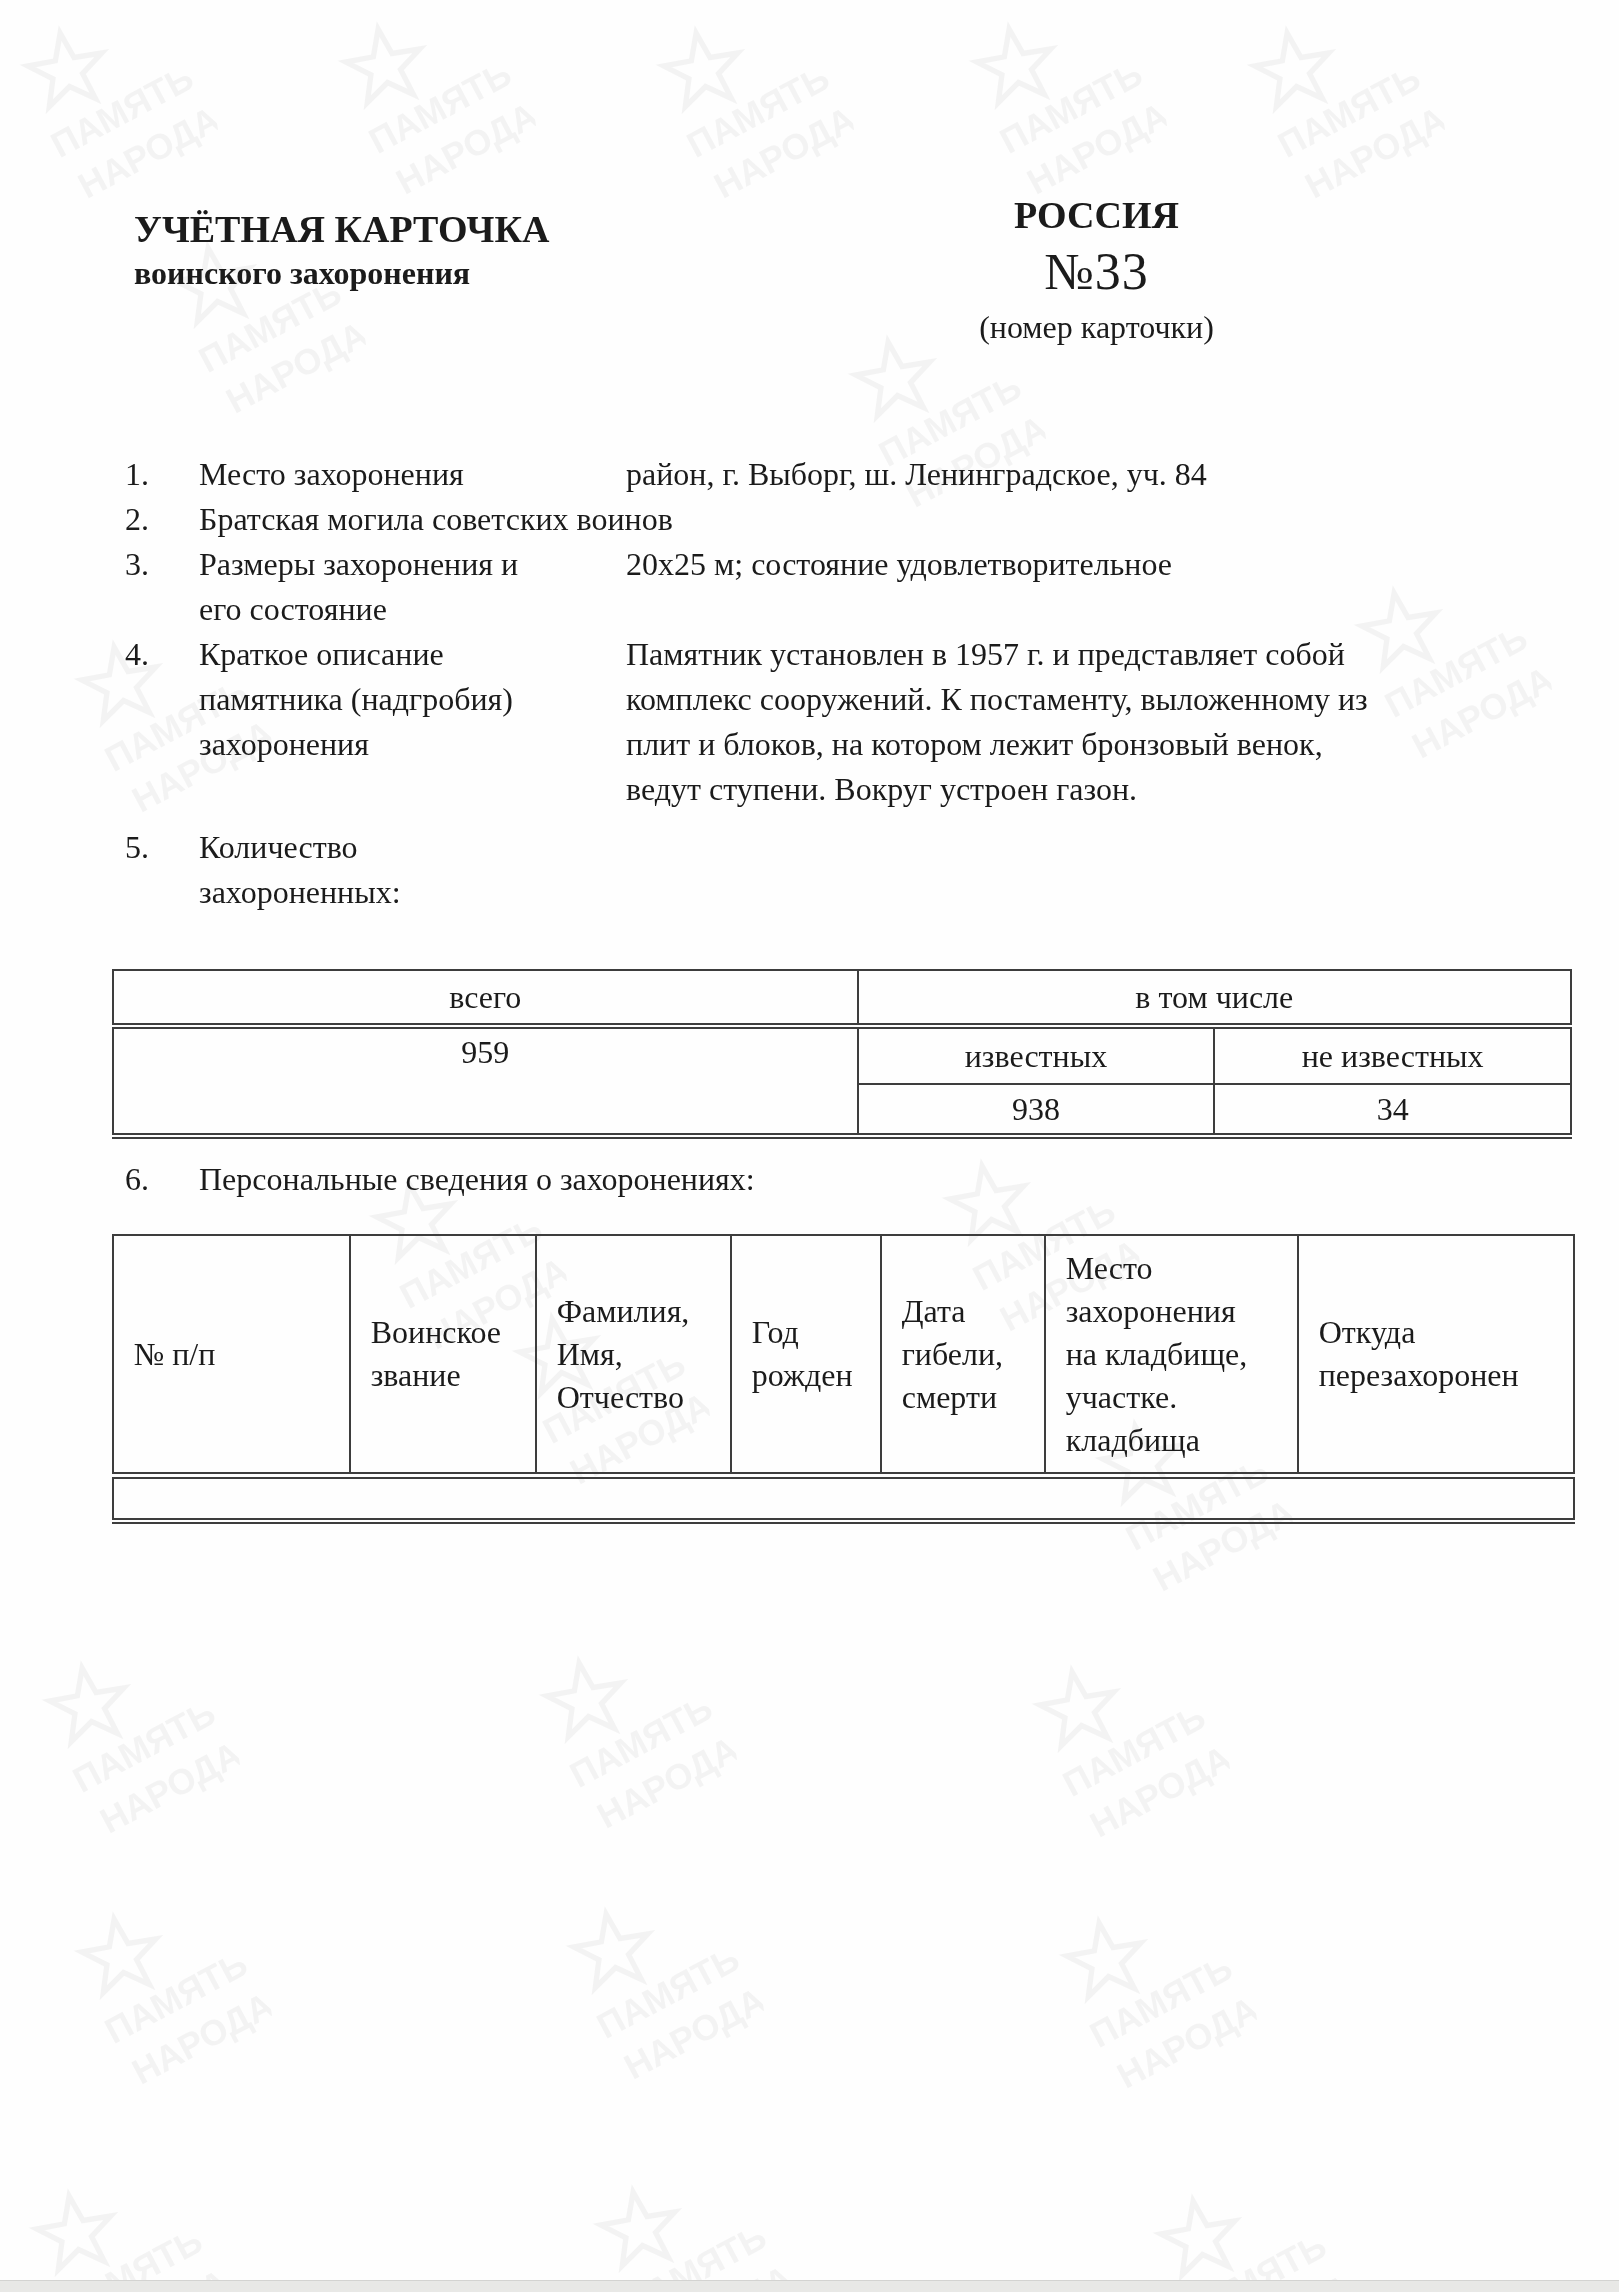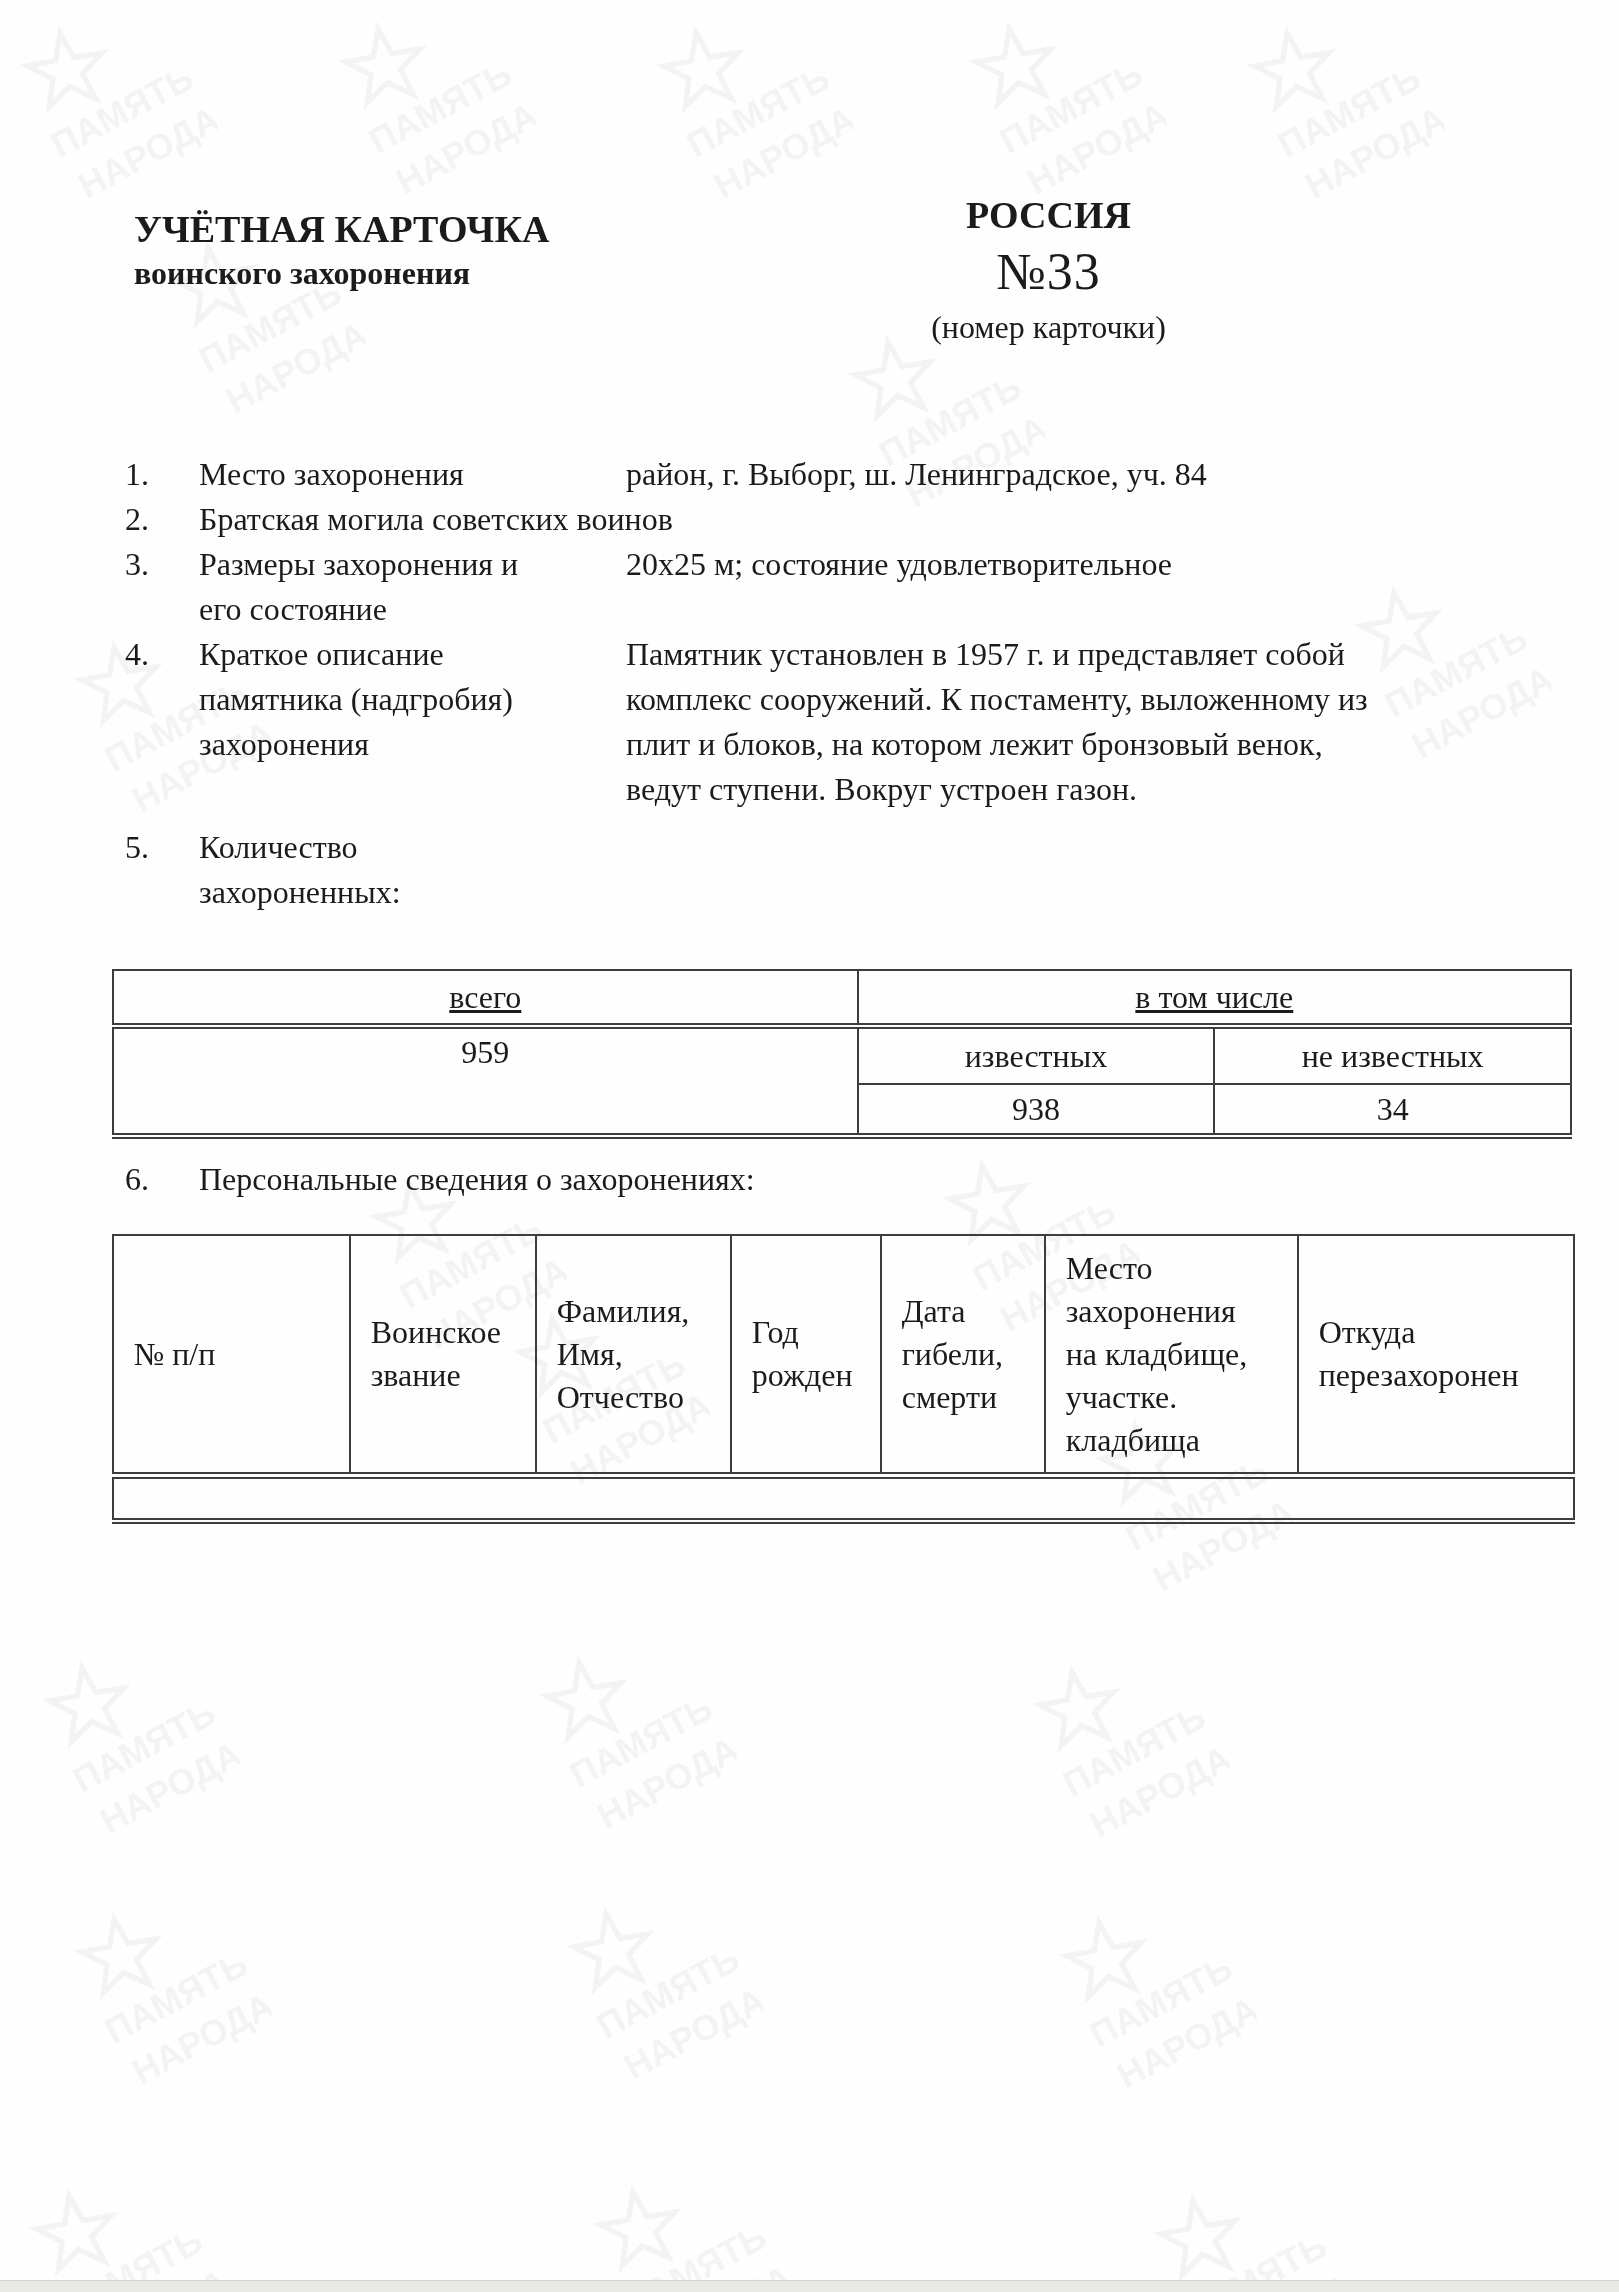--- a/index.html
+++ b/index.html
@@ -16,21 +16,21 @@
   .tl{white-space:nowrap;}
 
   
   .hdr-left{
     position:absolute;left:134px;top:207px;width:448px;
     text-align:left;font-weight:700;
   }
   .hdr-left .l1{font-size:38px;line-height:45px;}
   .hdr-left .l2{font-size:32px;line-height:43px;}
   .hdr-right{
-    position:absolute;left:838px;top:193px;width:421px;
+    position:absolute;left:886px;top:193px;width:421px;
     text-align:center;
   }
   .hdr-right .country{font-size:38px;line-height:45px;font-weight:700;}
   .hdr-right .cardno{font-size:52px;line-height:68px;font-weight:400;letter-spacing:0.9px;}
   .hdr-right .cap{font-size:32px;line-height:43px;}
 
   
   .items{position:absolute;left:0;top:452px;width:1619px;}
   .item-row{display:flex;align-items:flex-start;padding-left:125px;padding-right:40px;}
   .item-row.gap{margin-top:12.5px;}
@@ -43,21 +43,21 @@
   .totals{
     position:absolute;left:112px;top:969px;
     width:1460px;border-collapse:collapse;table-layout:fixed;
     font-size:32px;
   }
   .totals td{
     border:2.7px solid #3d3d3d;
     text-align:center;vertical-align:middle;
     padding:0 9px;
   }
-  .totals .r1 td{height:52px;border-bottom:6.3px double #3d3d3d;text-decoration:underline;}
+  .totals .r1 td{height:52px;border-bottom:6.3px double #3d3d3d;}
   .totals .r2 td{height:54px;}
   .totals .r3 td{height:48px;}
   .totals td.total-value{vertical-align:top;padding-top:5.4px;}
   .totals{border-bottom:6.3px double #3d3d3d;}
 
   
   .persons{
     position:absolute;left:112px;top:1234px;
     width:1462px;border-collapse:collapse;table-layout:fixed;
     font-size:32px;

